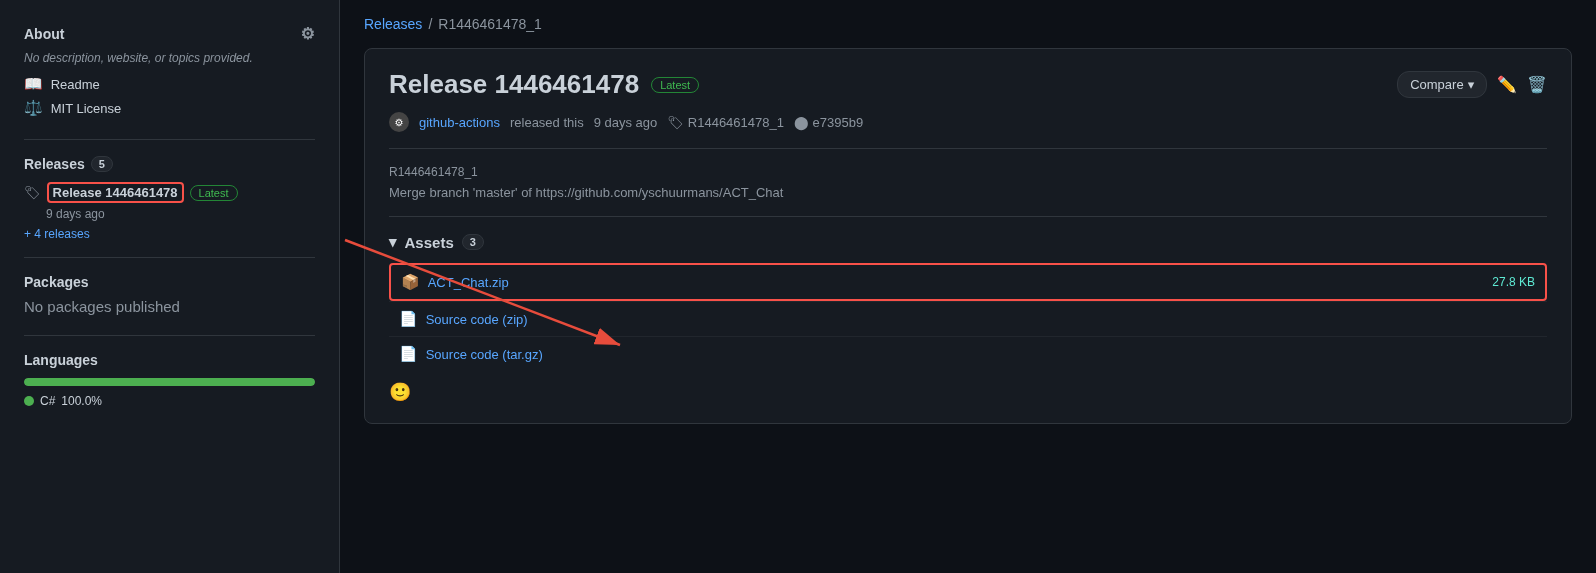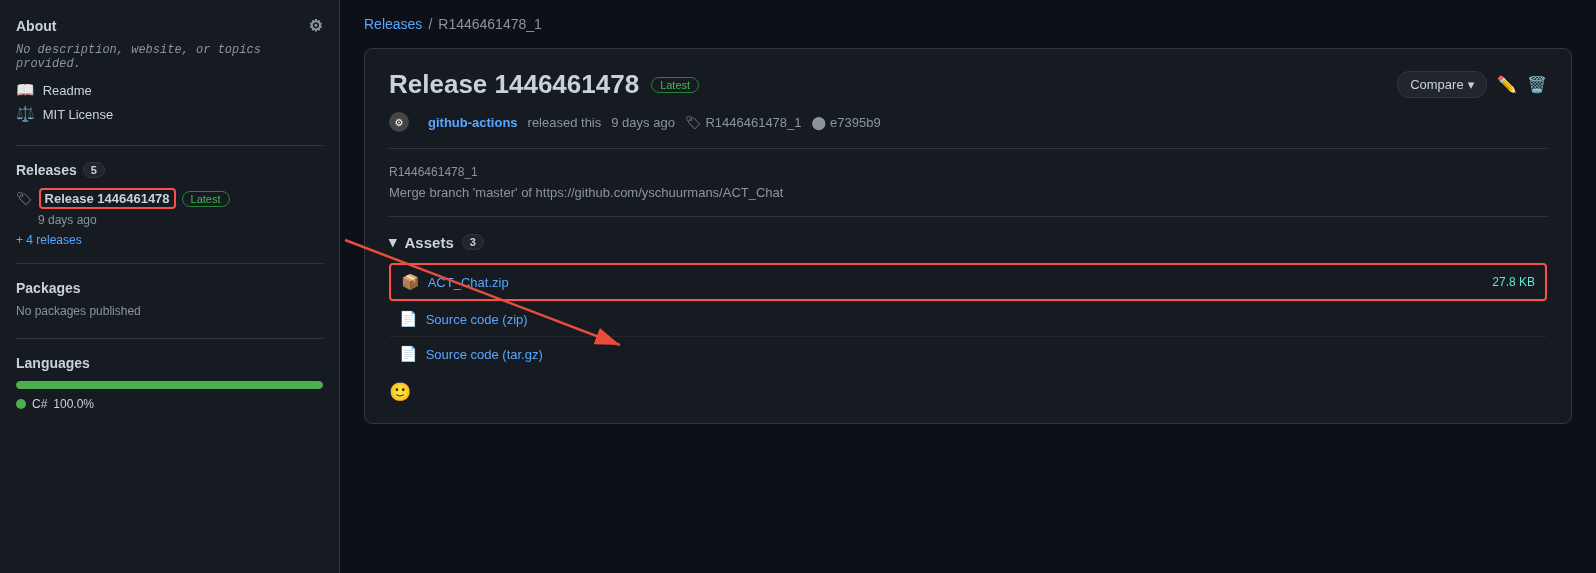--- a/index.html
+++ b/index.html
@@ -12,21 +12,21 @@
       height: 573px;
       overflow: hidden;
     }
 
     
     .sidebar {
       width: 340px;
       min-width: 340px;
       background: #161b22;
       border-right: 1px solid #30363d;
-      padding: 16px;
+      padding: 24px;
       overflow-y: auto;
     }
     .sidebar-section {
       margin-bottom: 16px;
       padding-bottom: 16px;
       border-bottom: 1px solid #30363d;
     }
     .sidebar-section:last-child {
       border-bottom: none;
     }
@@ -41,21 +41,20 @@
     .sidebar-heading .gear-icon {
       color: #8b949e;
       cursor: pointer;
       font-size: 16px;
     }
     .sidebar-about-desc {
       color: #8b949e;
       font-style: italic;
       font-size: 12px;
       margin-bottom: 10px;
-      font-family: Liberation Mono, monospace;
     }
     .sidebar-link-item {
       display: flex;
       align-items: center;
       gap: 8px;
       color: #c9d1d9;
       margin-bottom: 6px;
       font-size: 13px;
       cursor: pointer;
     }
@@ -112,21 +111,21 @@
       cursor: pointer;
       margin-top: 4px;
     }
     .packages-heading {
       font-weight: 600;
       color: #c9d1d9;
       margin-bottom: 8px;
     }
     .no-packages-text {
       color: #8b949e;
-      font-size: 12px;
+      font-size: 15px;
       margin-bottom: 4px;
     }
     .publish-link {
       color: #58a6ff;
       font-size: 12px;
       cursor: pointer;
     }
     .languages-heading {
       font-weight: 600;
       color: #c9d1d9;
@@ -249,22 +248,21 @@
       border-radius: 50%;
       background: #444;
       display: inline-flex;
       align-items: center;
       justify-content: center;
       font-size: 10px;
       color: #fff;
     }
     .meta-actor {
       color: #58a6ff;
-      font-weight: 700;
-      margin-left: 9px;
+      font-weight: 400;
     }
     .meta-tag {
       display: flex;
       align-items: center;
       gap: 4px;
     }
     .meta-commit {
       display: flex;
       align-items: center;
       gap: 4px;

